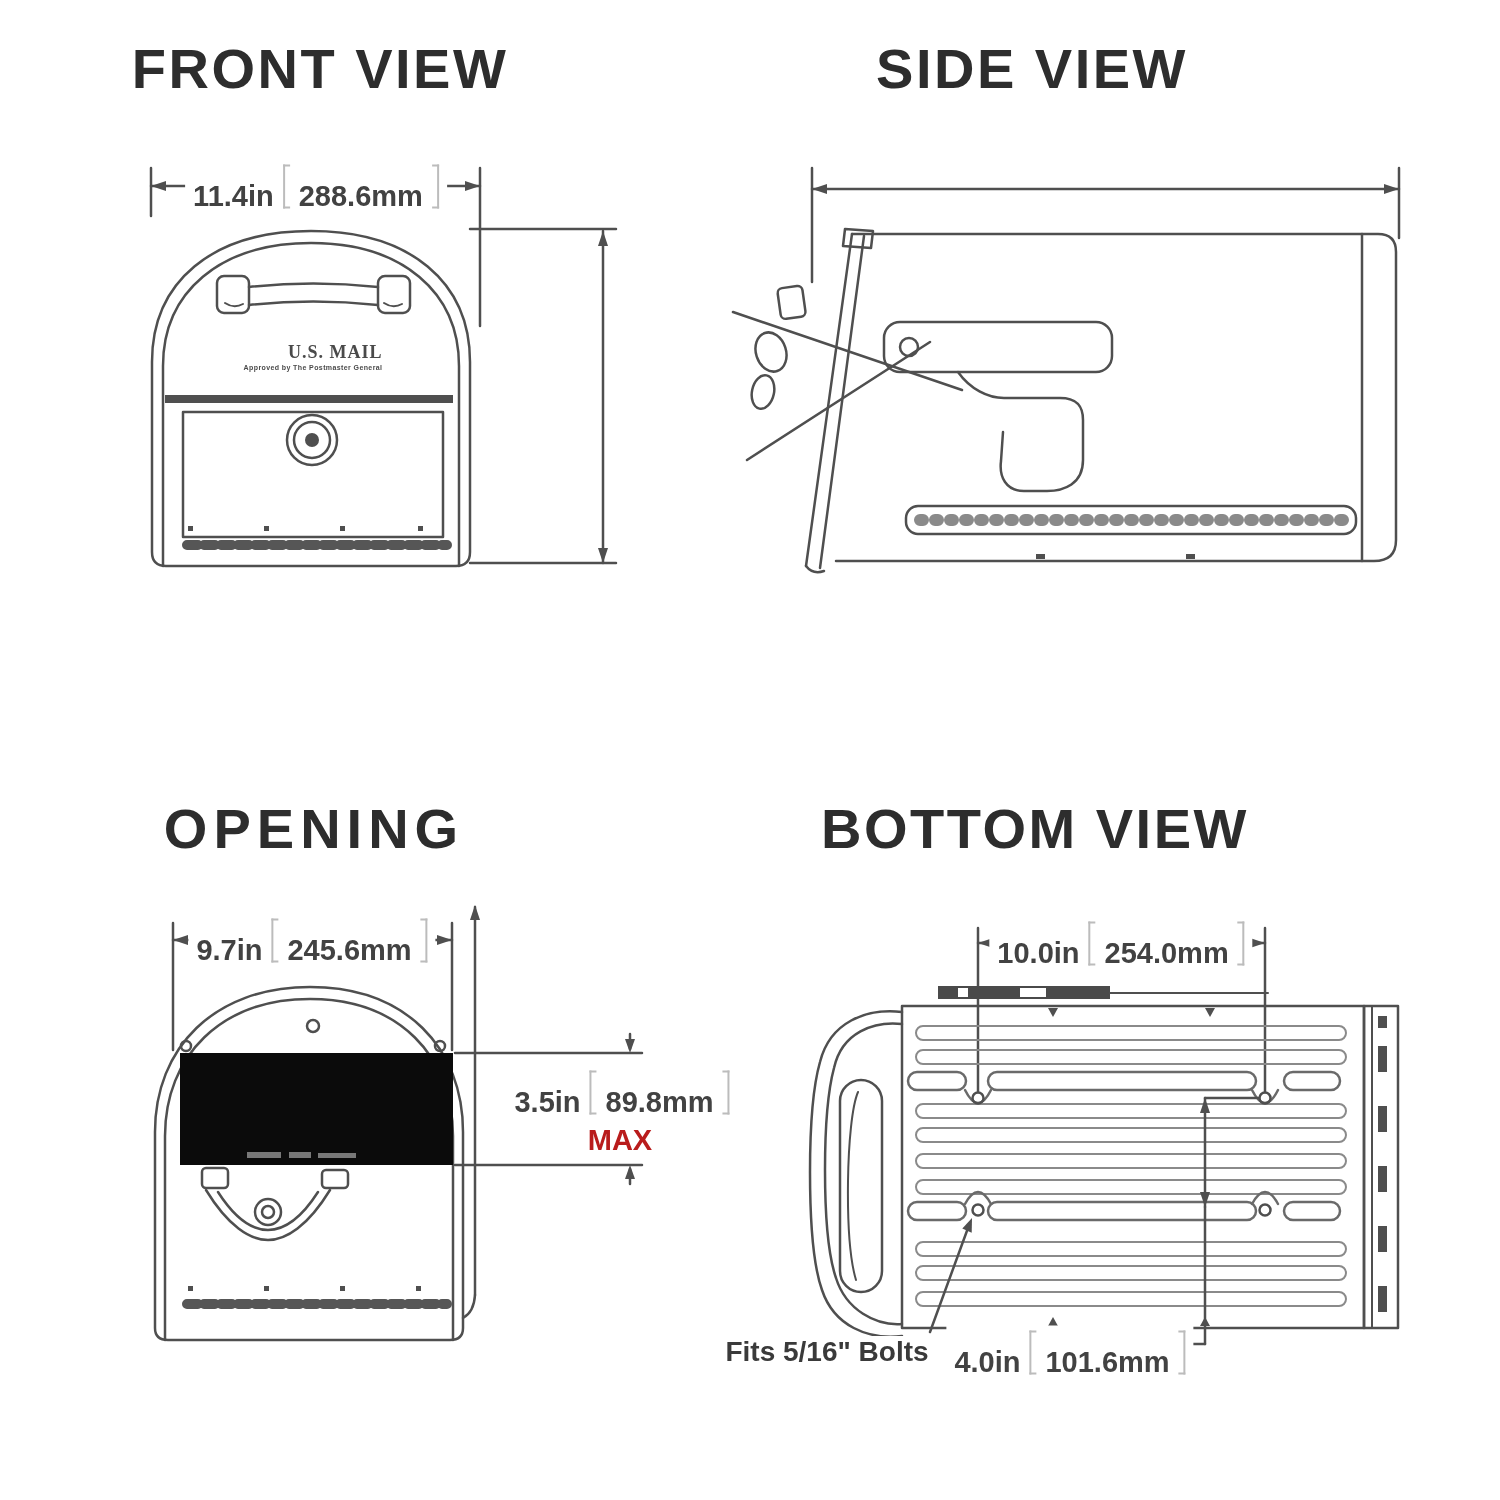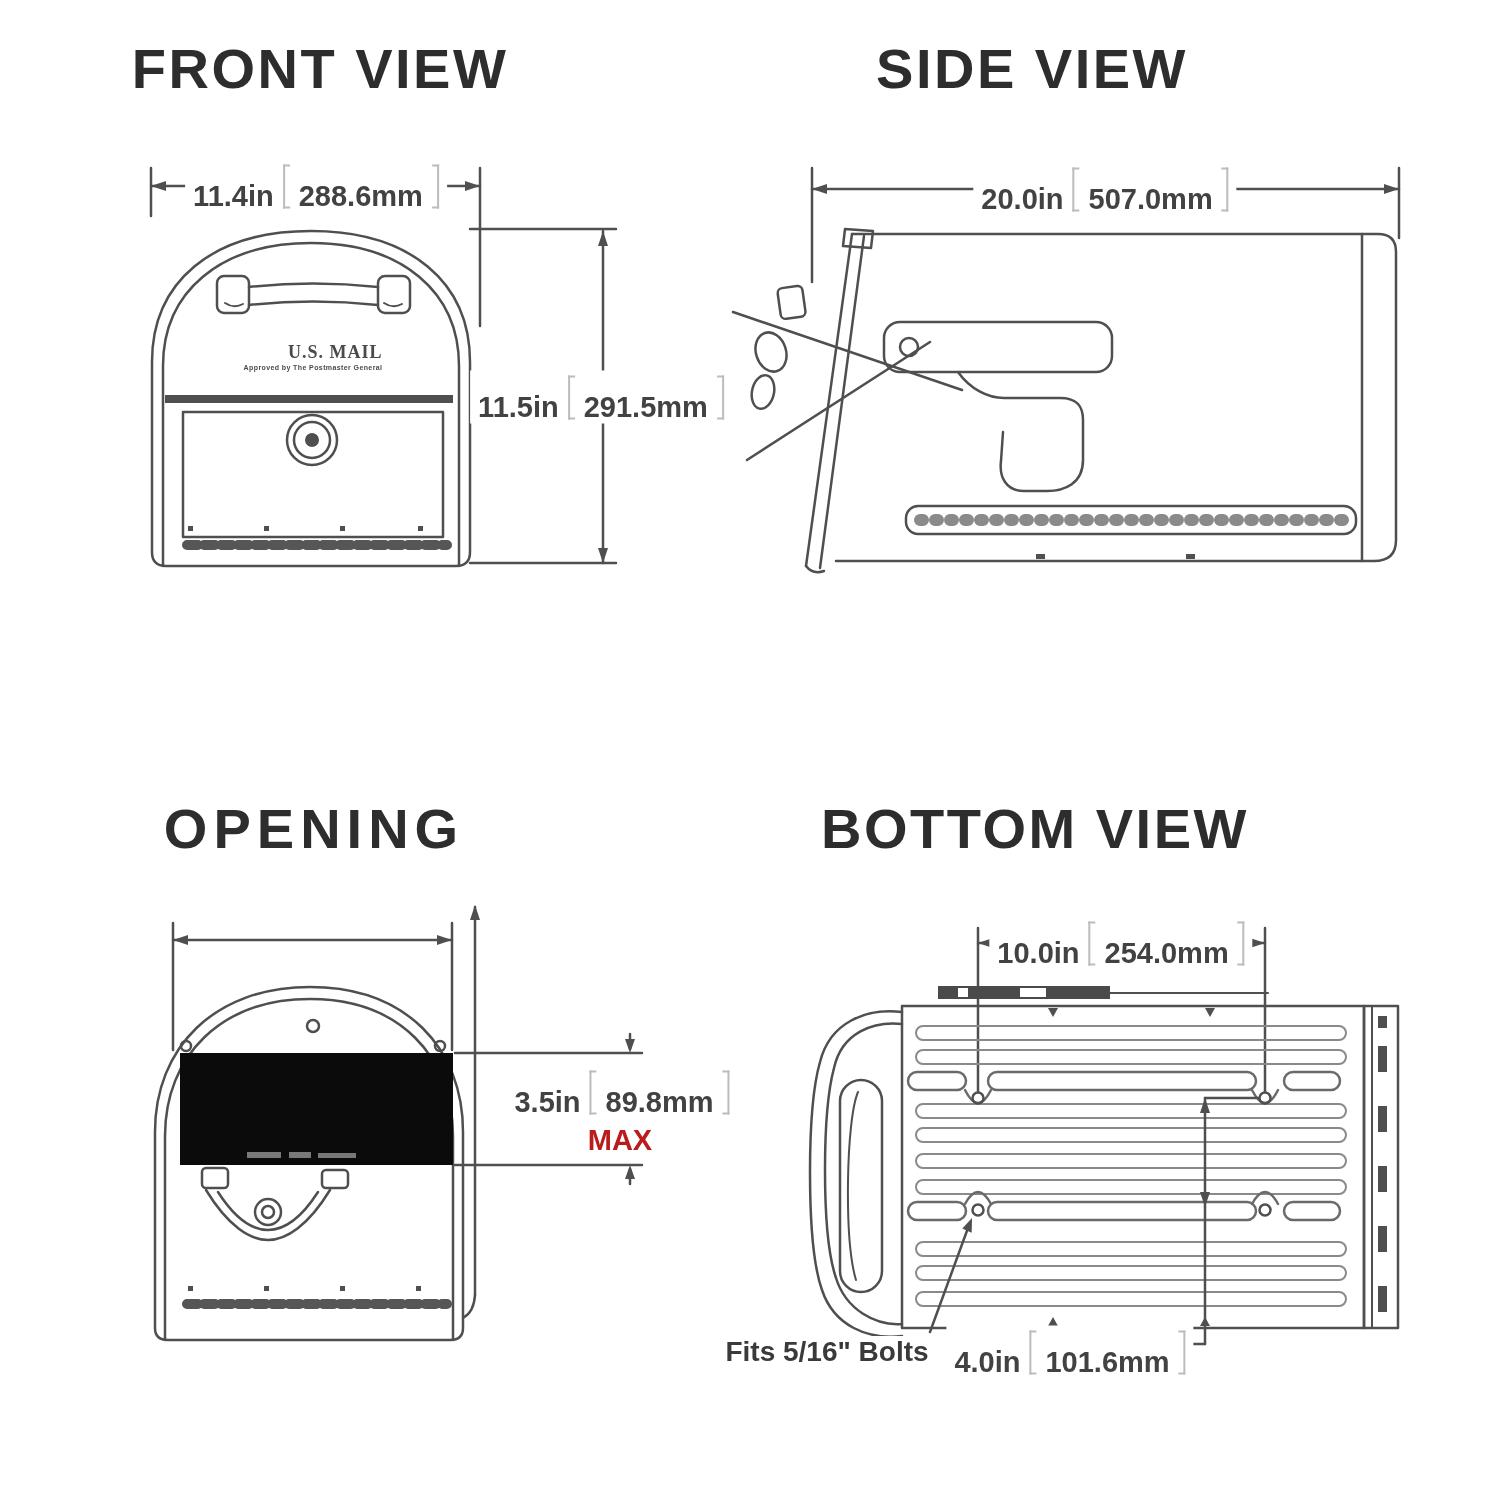--- a/index.html
+++ b/index.html
@@ -229,39 +229,33 @@
   <div class="title abs ctr" style="left:314px;top:828px;letter-spacing:6px">OPENING</div>
   <div class="title abs ctr" style="left:1032px;top:68px">SIDE VIEW</div>
   <div class="title abs ctr" style="left:1035px;top:828px">BOTTOM VIEW</div>
 
   <div class="dim abs ctr" style="left:316px;top:186px">
     <span class="v">11.4in</span>
     <span class="brk l"></span>
     <span class="v">288.6mm</span>
     <span class="brk r"></span>
   </div>
-  <div class="dim abs ctr" style="left:601px;top:397px">
-    <span class="v">11.5in</span>
-    <span class="brk l"></span>
-    <span class="v">291.5mm</span>
-    <span class="brk r"></span>
-  </div>
 
   <div class="emboss abs ctr" style="left:313px;top:356px">
     <div class="l1">U.S. MAIL</div>
     <div class="l2">Approved by The Postmaster General</div>
   </div>
 
-  <div class="dim abs ctr" style="left:1105px;top:189px">
-    <span class="v">20.0in</span>
-    <span class="brk l"></span>
-    <span class="v">507.0mm</span>
-    <span class="brk r"></span>
-  </div>
-
+
+  <div class="dim abs ctr" style="left:312px;top:940px">
+    <span class="v">9.7in</span>
+    <span class="brk l"></span>
+    <span class="v">245.6mm</span>
+    <span class="brk r"></span>
+  </div>
   <div class="dim abs ctr" style="left:622px;top:1092px">
     <span class="v">3.5in</span>
     <span class="brk l"></span>
     <span class="v">89.8mm</span>
     <span class="brk r"></span>
   </div>
   <div class="qual abs ctr" style="left:620px;top:1140px">MAX</div>
 
   <div class="dim abs ctr" style="left:1121px;top:943px">
     <span class="v">10.0in</span>

